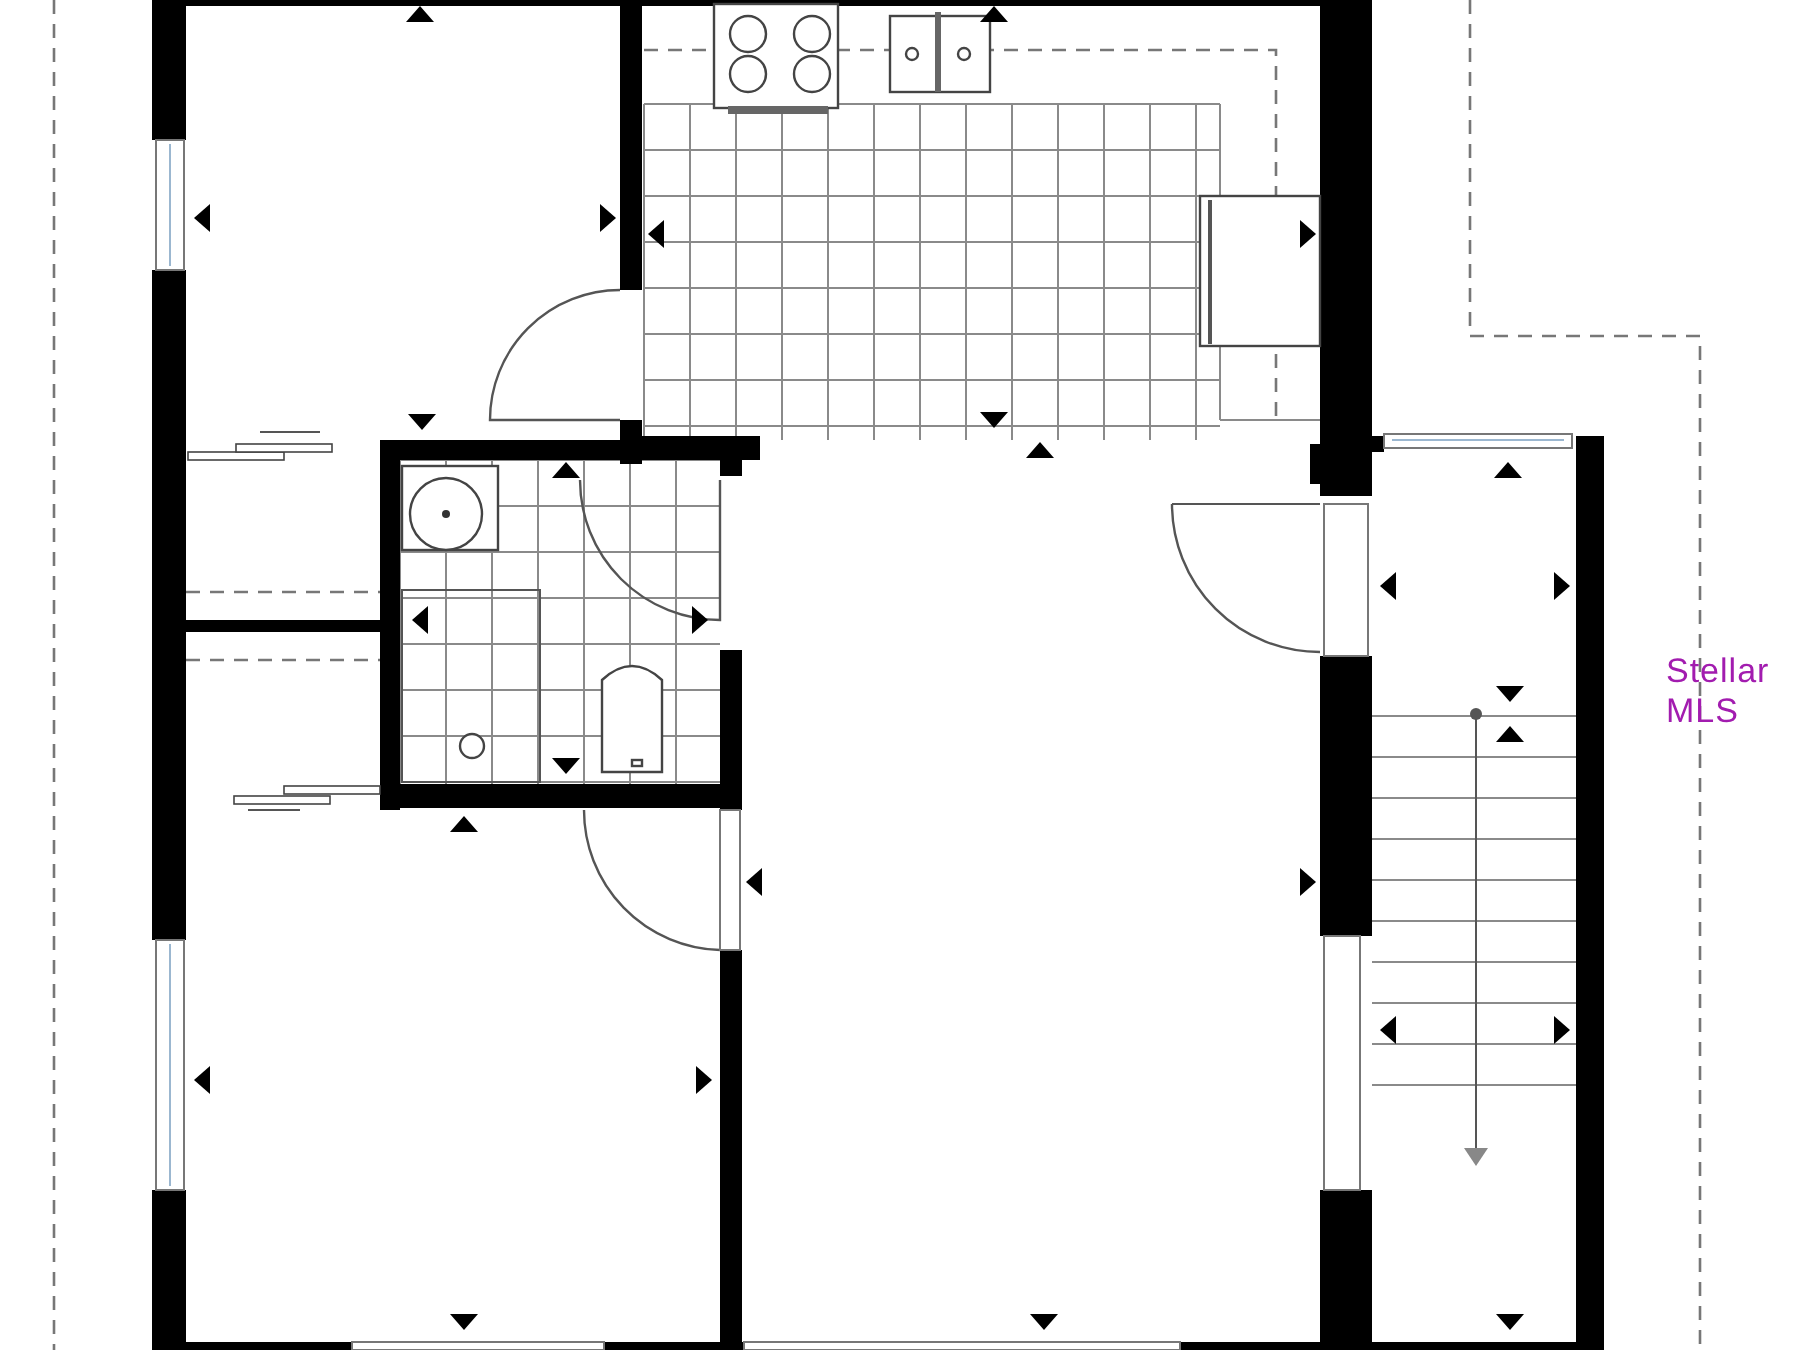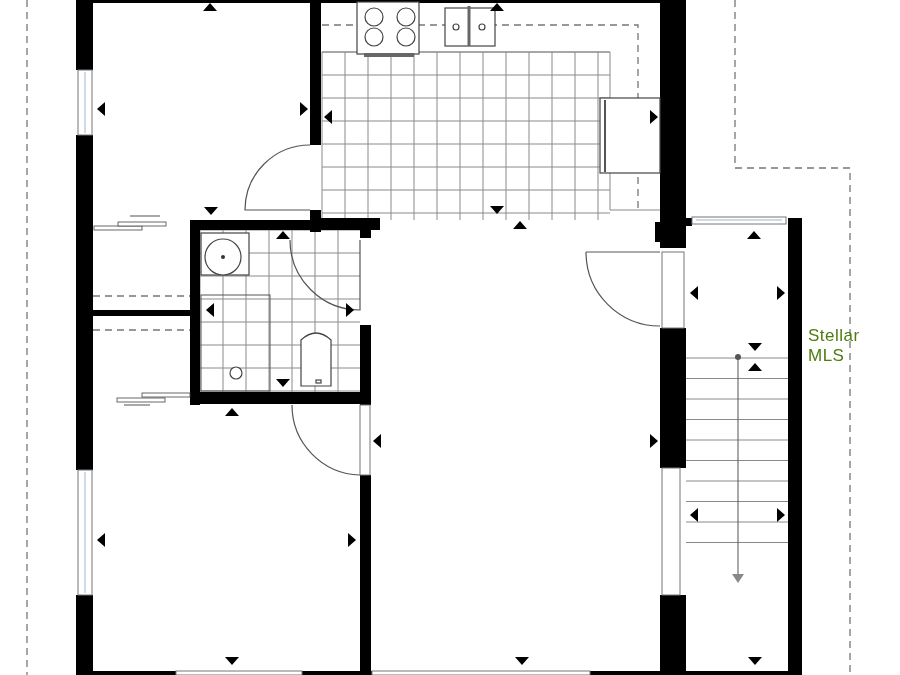--- a/index.html
+++ b/index.html
@@ -7,21 +7,21 @@
   #plan { position: absolute; left: 0; top: 0; width: 900px; height: 675px; }
   .wall { fill: #000; }
   .thin { stroke: #555; stroke-width: 1; fill: none; }
   .grid { stroke: #8a8a8a; stroke-width: 1; fill: none; }
   .dash { stroke: #777; stroke-width: 1.3; fill: none; stroke-dasharray: 7 5; }
   .win { fill: #fff; stroke: #777; stroke-width: 1; }
   .winglass { stroke: #9bb7d0; stroke-width: 1; fill: none; }
   .door-arc { stroke: #555; stroke-width: 1.2; fill: none; }
   .mark { fill: #000; }
   .fixture { fill: #fff; stroke: #444; stroke-width: 1.2; }
-  .watermark { position: absolute; left: 808px; top: 326px; font-size: 17px; color: #4d7c0f; letter-spacing: 0.5px; font-family: "Liberation Sans", sans-serif; }
+  .watermark { position: absolute; left: 833px; top: 326px; font-size: 17px; color: #a21caf; letter-spacing: 0.5px; font-family: "Liberation Sans", sans-serif; }
 </style>
 </head>
 <body>
 
 <svg id="plan" viewBox="0 0 900 675" xmlns="http://www.w3.org/2000/svg">
 
   <g>
     <line class="dash" x1="27" y1="0" x2="27" y2="675"></line>
     <polyline class="dash" points="735,0 735,168 850,168 850,675"></polyline>
     <polyline class="dash" points="322,25 638,25 638,210"></polyline>

